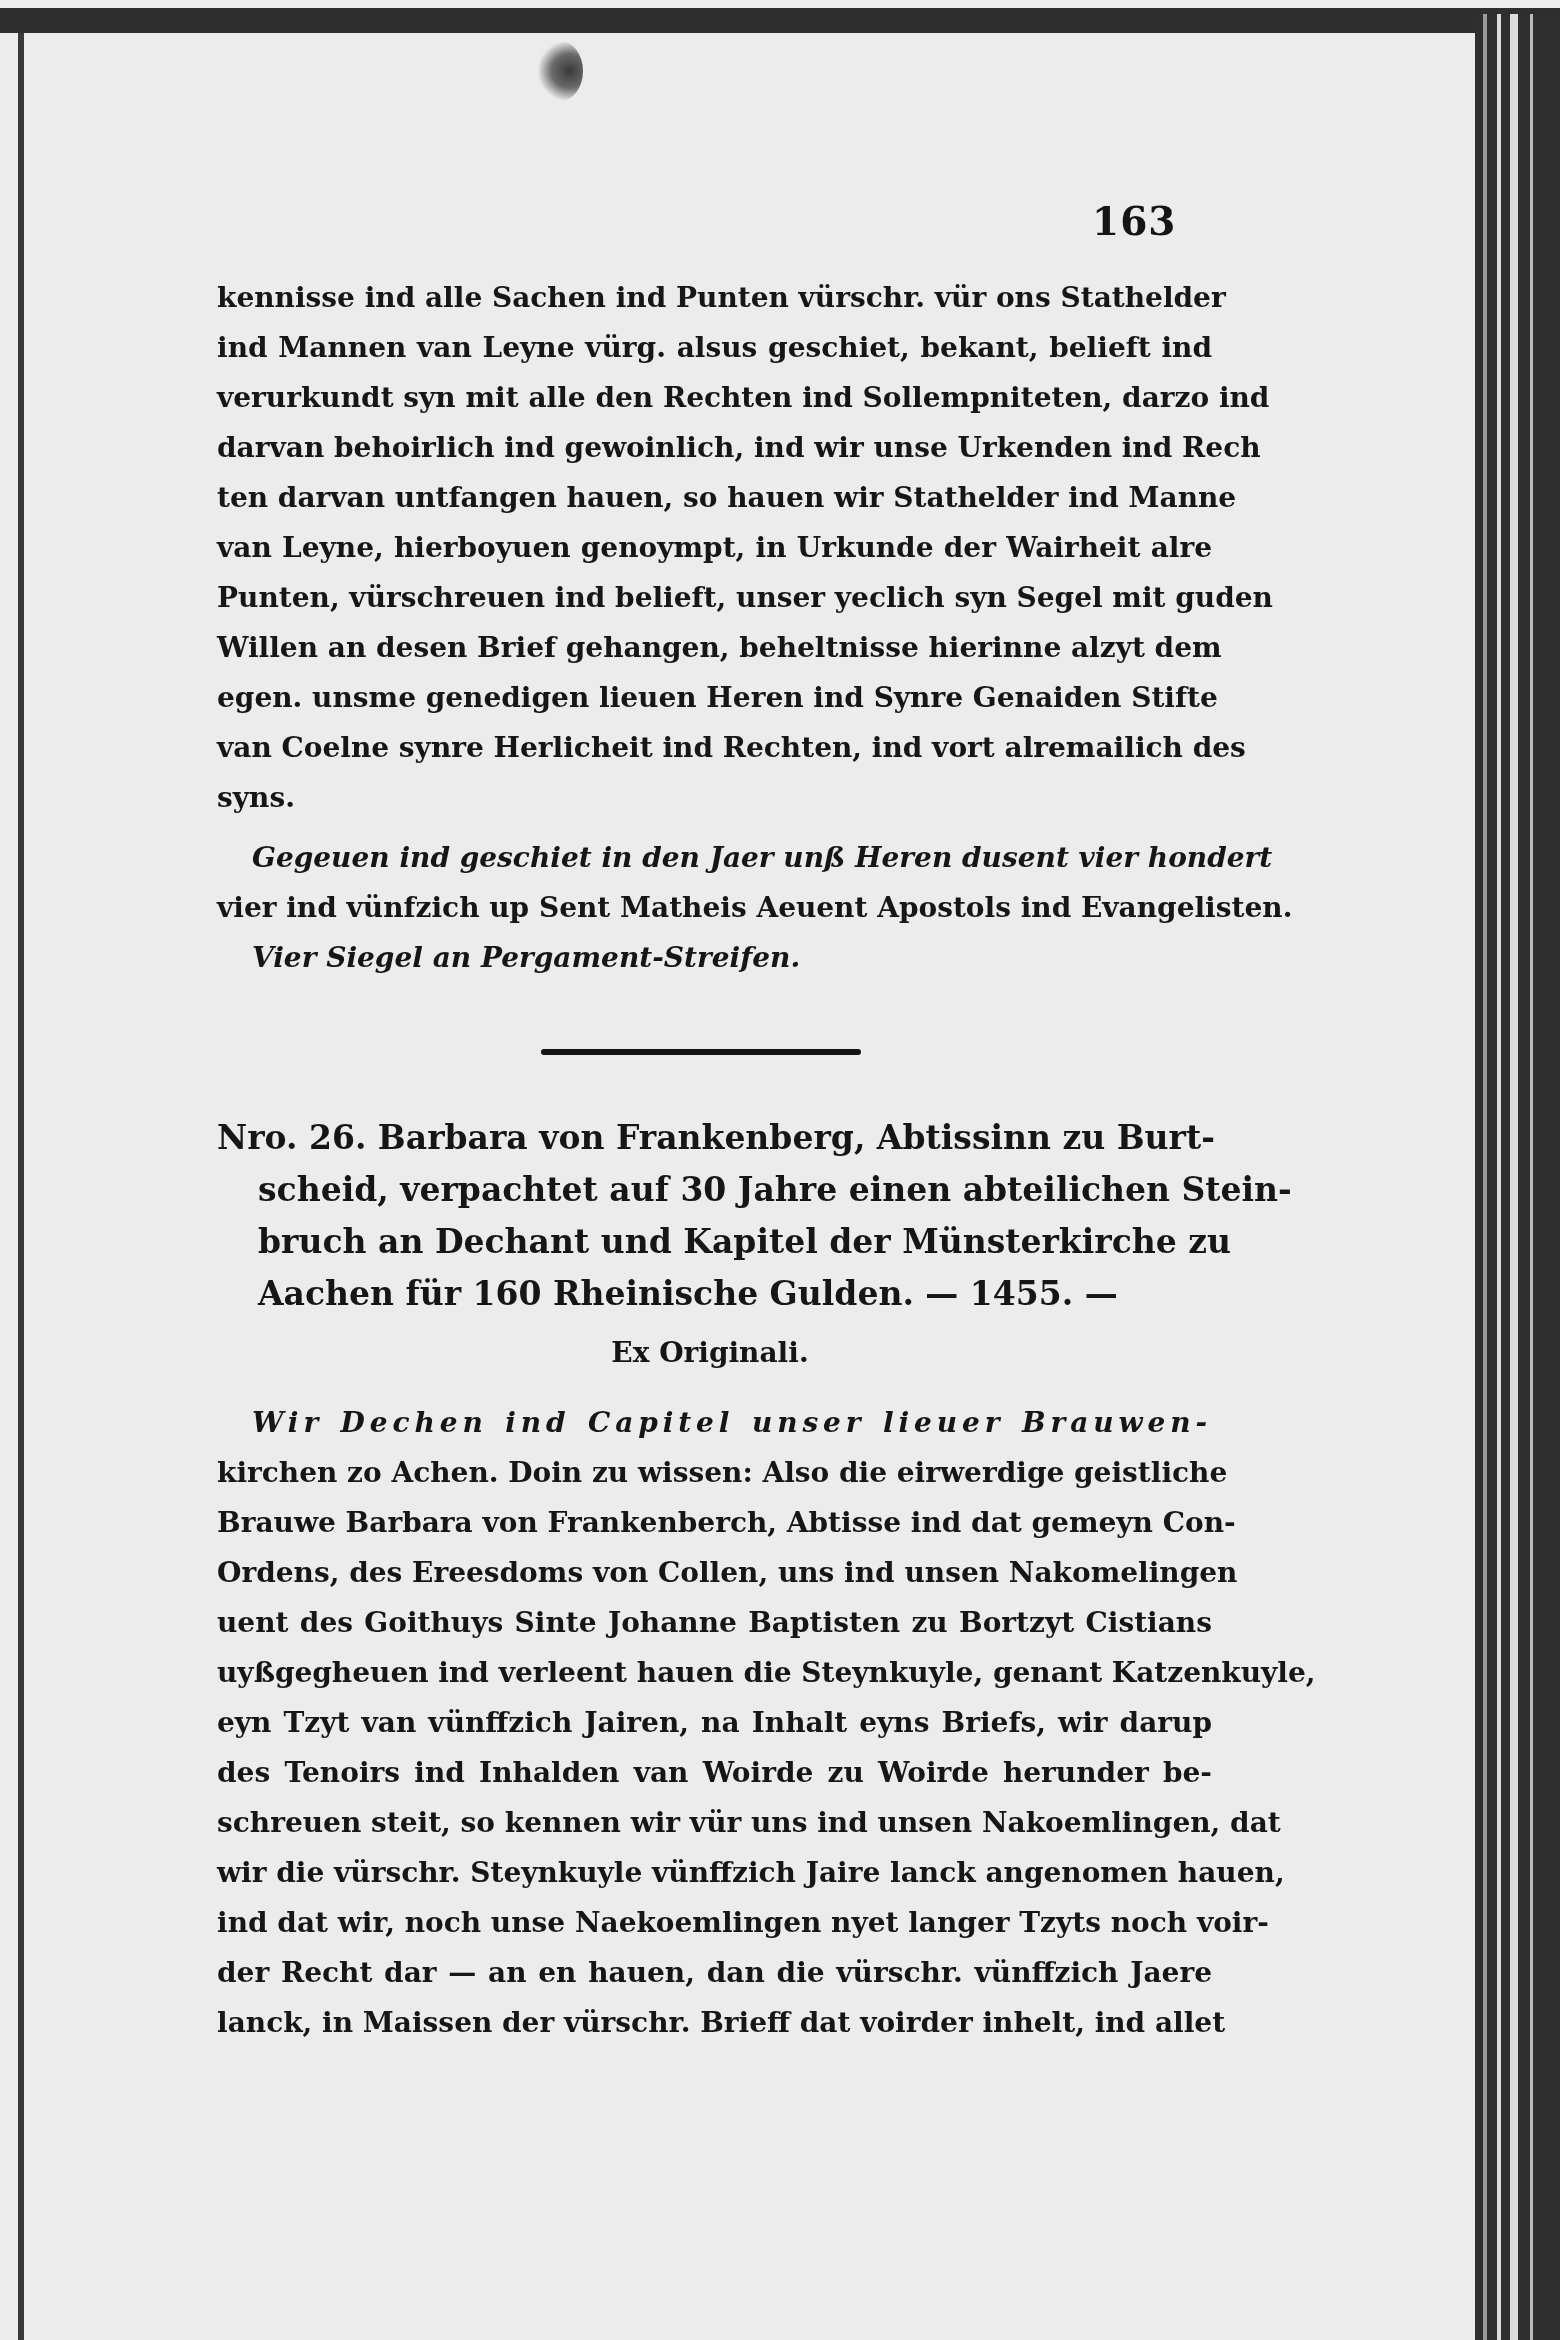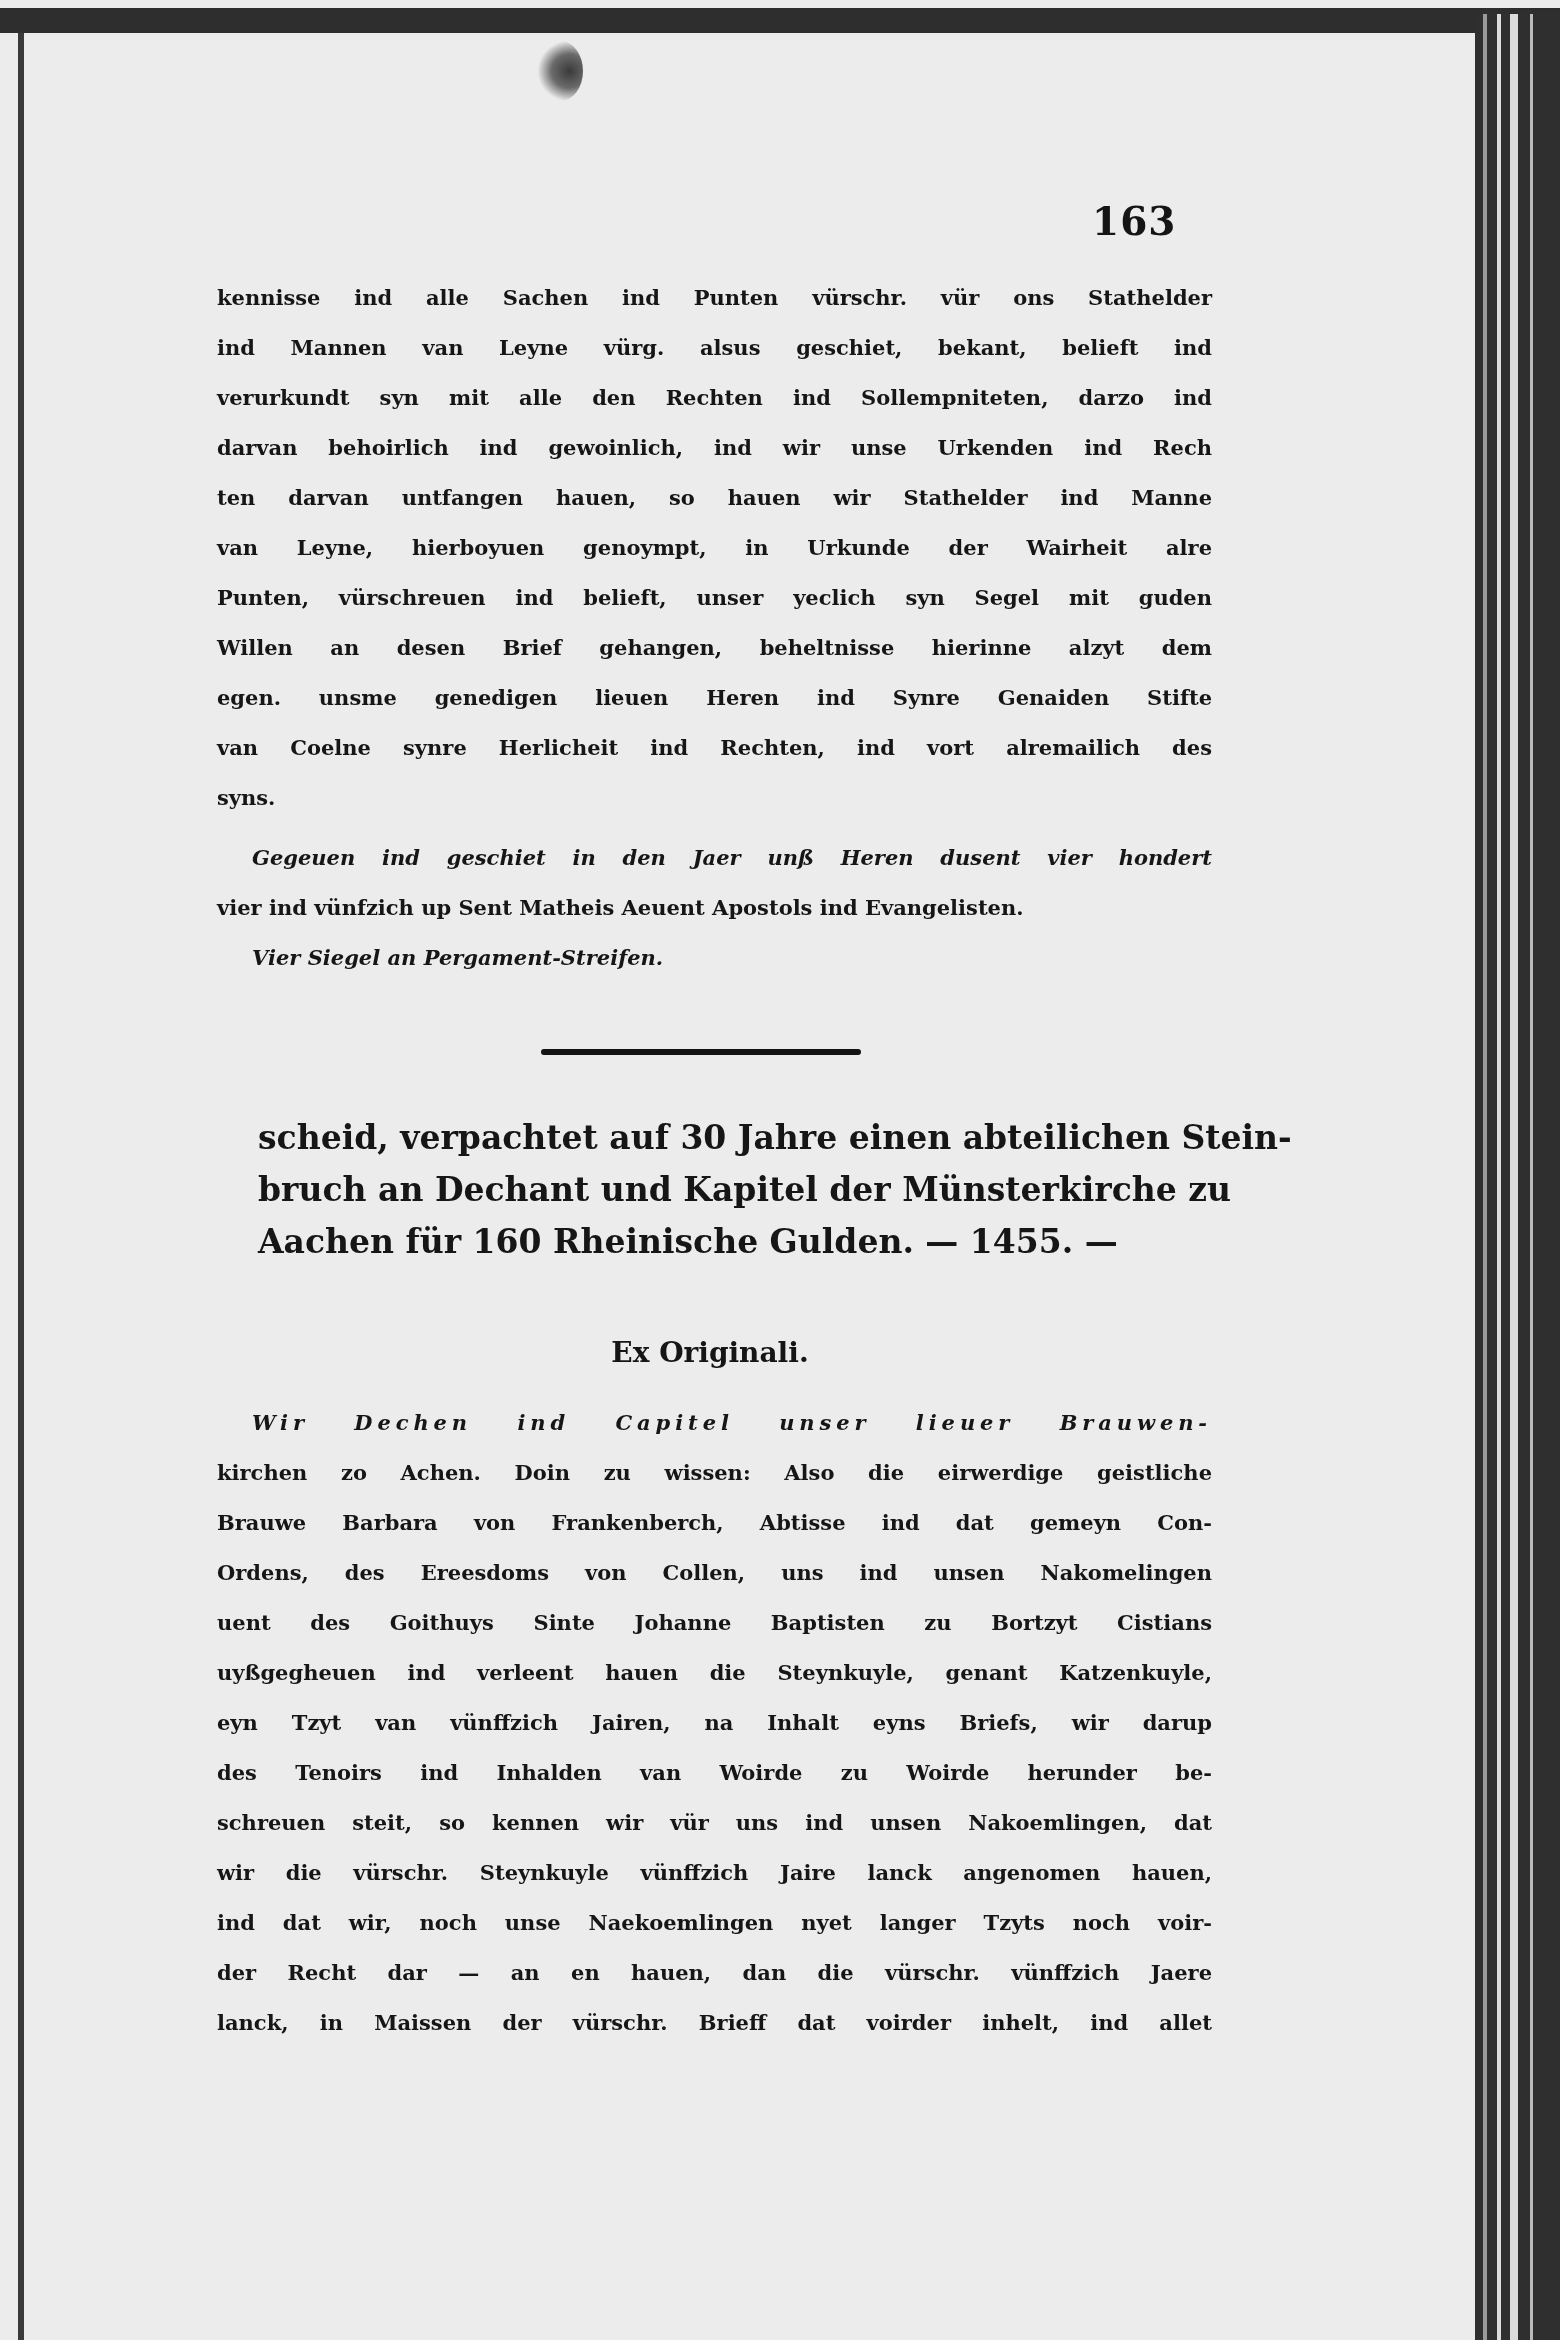--- a/index.html
+++ b/index.html
@@ -65,21 +65,21 @@
       left: 1092px;
       top: 198px;
       font-size: 39px;
       font-weight: bold;
       font-family: "DejaVu Serif", serif;
       color: #151515;
       letter-spacing: 1px;
     }
     .line {
       font-family: "DejaVu Serif", "Liberation Serif", serif;
-      font-size: 21px;
+      font-size: 28px;
       font-weight: bold;
       line-height: 50px;
       white-space: nowrap;
       text-align: justify;
       text-align-last: justify;
       width: 995px;
       color: #161616;
     }
     .line.last {
       text-align-last: left;
@@ -168,20 +168,21 @@
 
   <div class="closing">
     <div class="line indent">Gegeuen ind geschiet in den Jaer unß Heren dusent vier hondert</div>
     <div class="line last">vier ind vünfzich up Sent Matheis Aeuent Apostols ind Evangelisten.</div>
     <div class="line indent last">Vier Siegel an Pergament-Streifen.</div>
   </div>
 
   <div class="divider"></div>
 
   <div class="heading">
+    <div class="line">Nro. 26. Barbara von Frankenberg, Abtissinn zu Burt-</div>
     <div class="line hanging">scheid, verpachtet auf 30 Jahre einen abteilichen Stein-</div>
     <div class="line hanging">bruch an Dechant und Kapitel der Münsterkirche zu</div>
     <div class="line hanging last">Aachen für 160 Rheinische Gulden. — 1455. —</div>
   </div>
 
   <div class="source-note">Ex Originali.</div>
 
   <div class="body-b">
     <div class="line indent first">Wir Dechen ind Capitel unser lieuer Brauwen-</div>
     <div class="line">kirchen zo Achen. Doin zu wissen: Also die eirwerdige geistliche</div>

